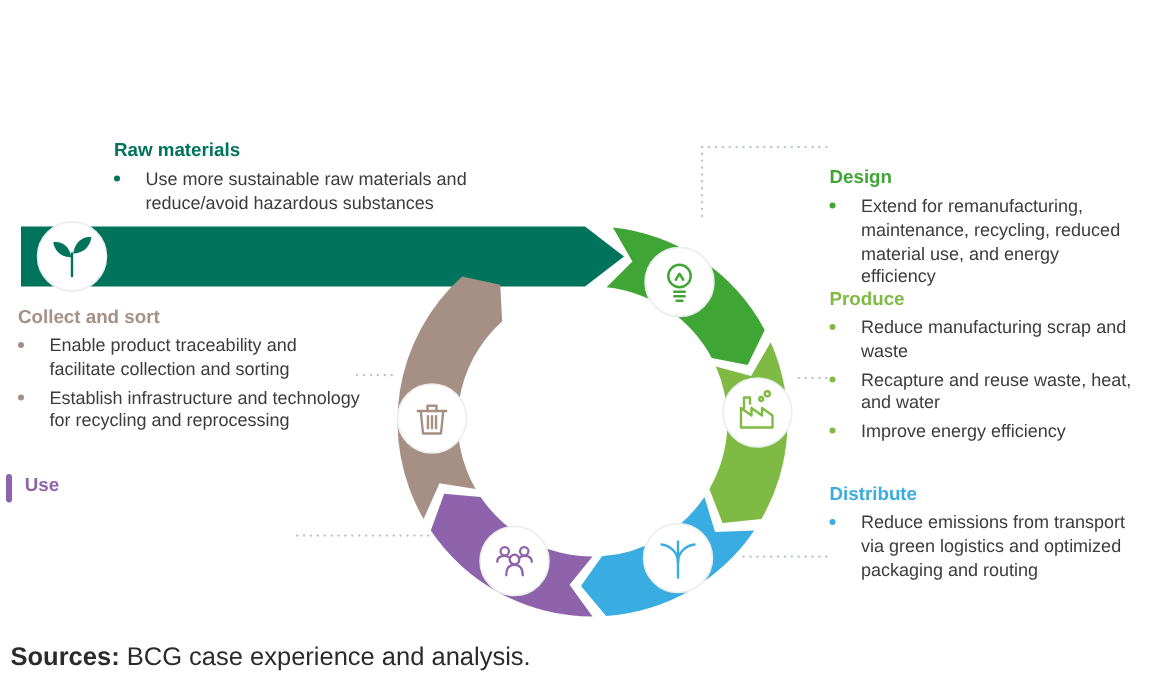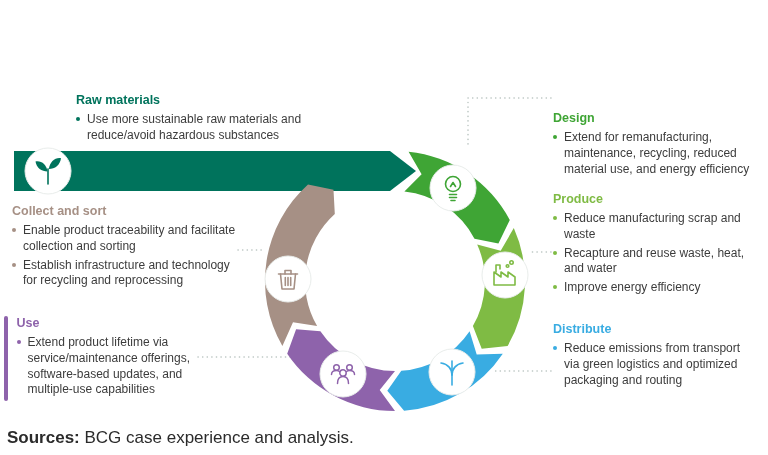--- a/index.html
+++ b/index.html
@@ -14,21 +14,21 @@
 
   .diagram { position:absolute; left:0; top:0; width:768px; height:455px; }
 
   .icon-bubble { fill:#fff; stroke:#E9EDEB; stroke-width:1; }
   .connector { fill:none; stroke-width:1.5; stroke-linecap:round; stroke-dasharray:0.2 4.4; }
 
   .block { position:absolute; display:flex; gap:9px; }
   .bar { width:3.5px; border-radius:2px; flex:none; }
   .block h3 { font-size:12.5px; font-weight:700; line-height:1.2; margin-bottom:4px; }
   .bullets { list-style:none; }
-  .bullets li { display:flex; gap:7px; font-size:12px; line-height:1.32; color:#3C3C3C; margin-bottom:3px; }
+  .bullets li { display:flex; gap:17px; font-size:12px; line-height:1.32; color:#3C3C3C; margin-bottom:3px; }
   .dot { width:4px; height:4px; border-radius:50%; flex:none; margin-top:5px; }
 
   .raw        { left:76px;  top:84px;  width:248px;flex-direction:column; }
   .design     { left:553px; top:84px;  width:200px;margin-top:27px; }
   .produce    { left:553px; top:192px; width:205px; }
   .distribute { left:553px; top:322px; width:202px; }
   .collect    { left:12px;  top:204px; width:230px; }
   .use        { left:4px;   top:316px; width:220px; }
 
   .sources { position:absolute; left:7px; top:428px; font-size:17px; color:#2B2B2B; }
@@ -184,26 +184,20 @@
           <span>Establish infrastructure and technology for recycling and reprocessing</span>
         </li>
       </ul>
     </div>
   </section>
 
   <section class="block use">
     <div class="bar" style="background-color: rgb(142, 99, 171);"></div>
     <div class="content">
       <h3 style="color: rgb(142, 99, 171);">Use</h3>
-      <ul class="bullets">
-        <li>
-          <span class="dot" style="background-color: rgb(142, 99, 171);"></span>
-          <span>Extend product lifetime via service/maintenance offerings, software-based updates, and multiple-use capabilities</span>
-        </li>
-      </ul>
     </div>
   </section>
 
   <p class="sources">
     <strong>Sources:</strong>
     <span>BCG case experience and analysis.</span>
   </p>
 
 </div>
 

